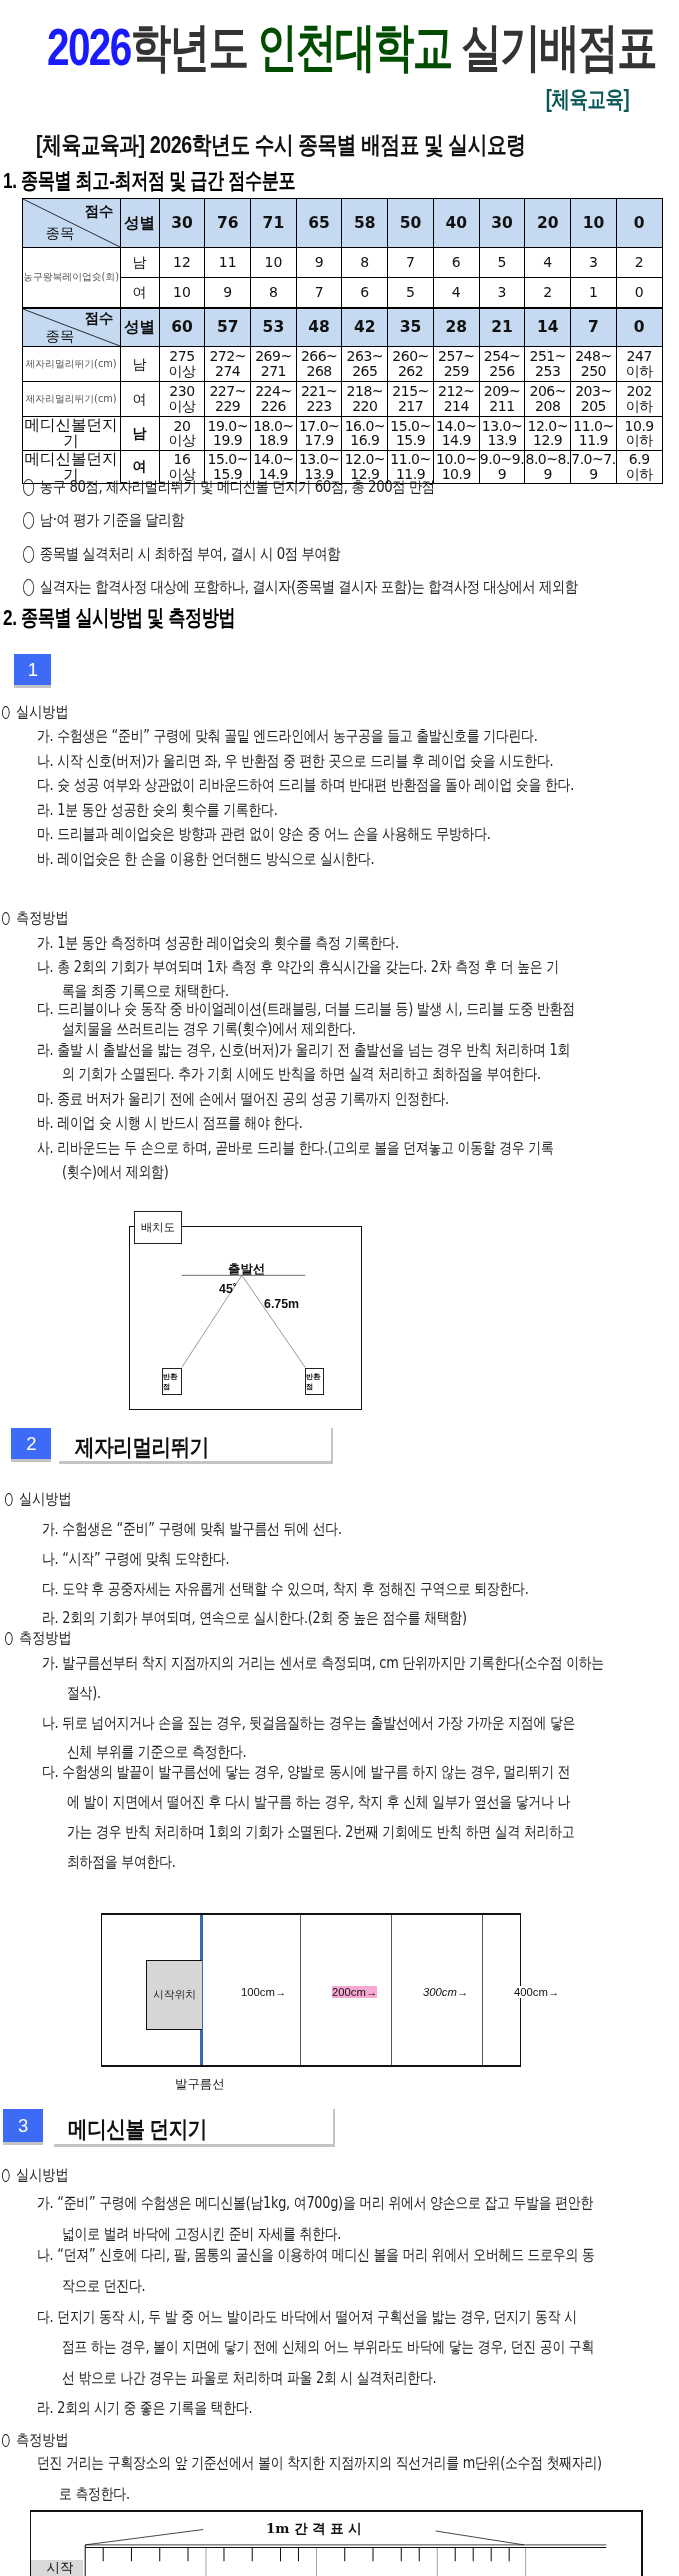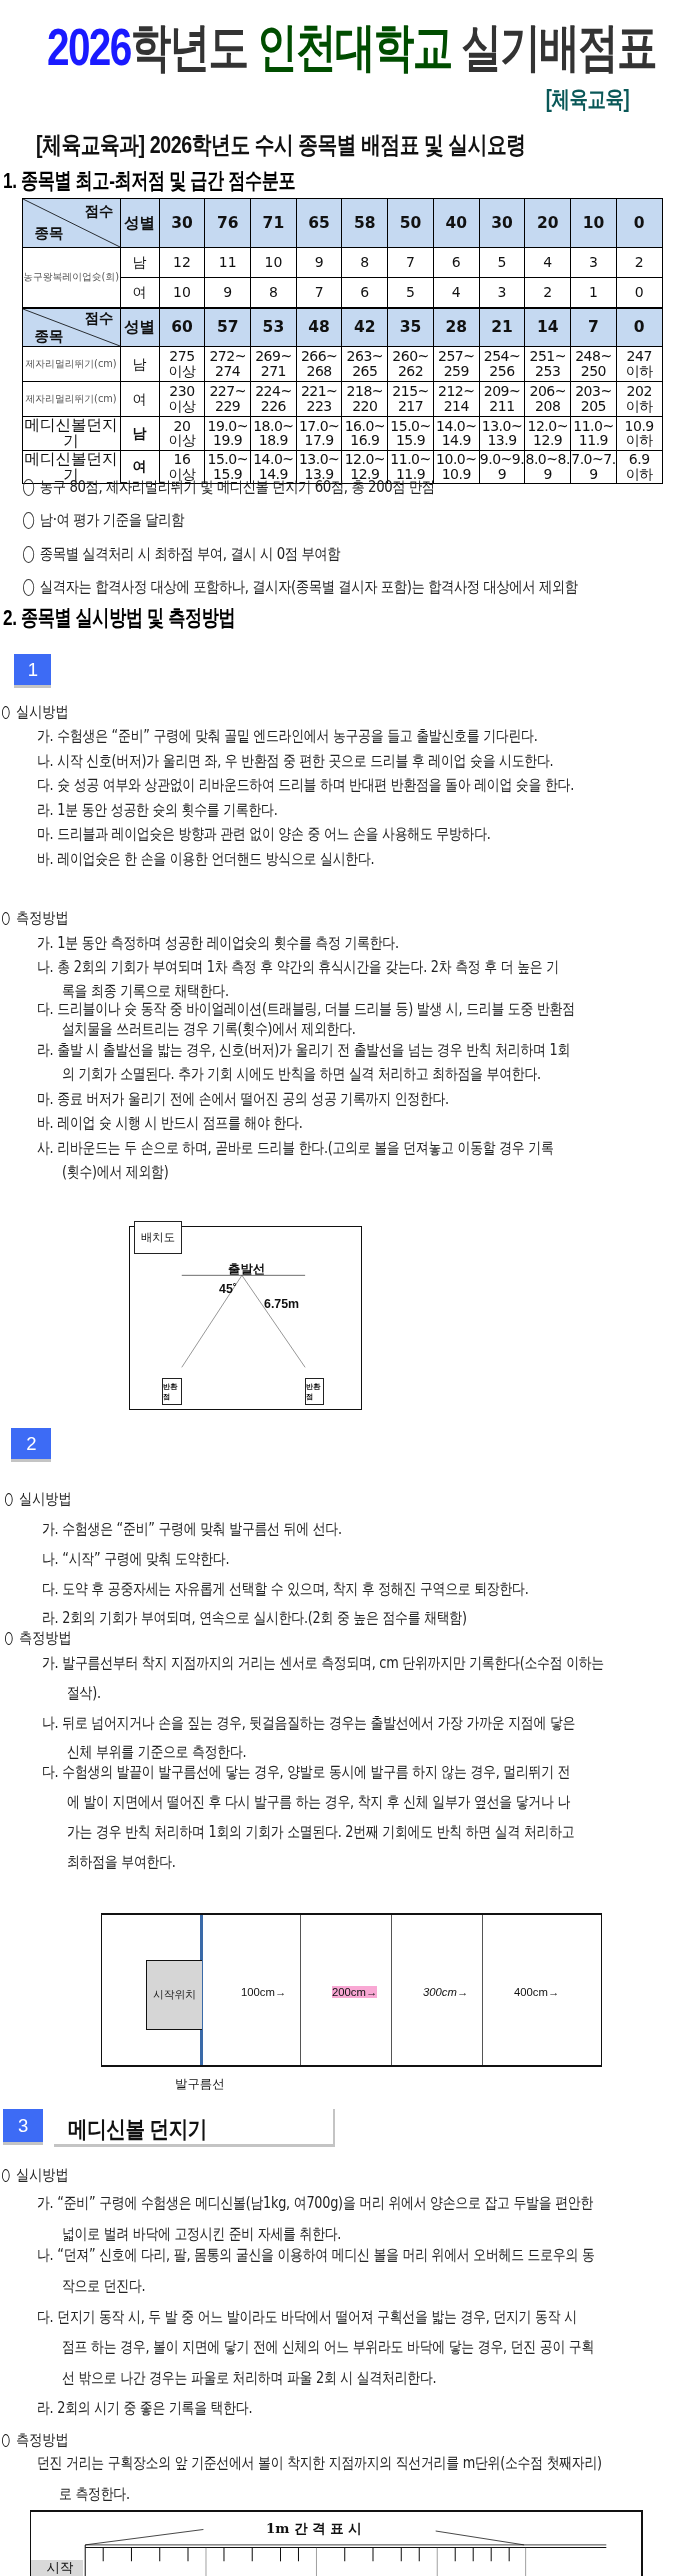--- a/index.html
+++ b/index.html
@@ -50,21 +50,21 @@
     font-family: "DejaVu Sans", sans-serif;
   }
   table.score td {
     border: 1.3px solid #000; text-align: center; vertical-align: middle;
     font-size: 14px; color: #111; padding: 0; line-height: 1.05;
   }
   table.score tr.head td { background: #c5d9f1; font-weight: bold; font-size: 15.5px; }
   .diag-cell { position: relative; }
   .diag-cell svg { position: absolute; left: 0; top: 0; width: 100%; height: 100%; }
   .diag-score { position: absolute; right: 6.2px; top: 5.2px; font-weight: bold; font-size: 14.4px; }
-  .diag-event { position: absolute; left: 12px; bottom: 6.2px; font-weight: bold; font-size: 14.4px; }
+  .diag-event { position: absolute; left: 23px; bottom: 6.2px; font-weight: normal; font-size: 14.4px; }
   .event-small { font-size: 9.8px !important; color: #555 !important; }
   .event-med { font-size: 15.5px !important; }
   .stack { display: block; letter-spacing: -0.5px; }
 
   
   .note {
     position: absolute; left: 23px; font-size: 15.5px; color: #222;
     white-space: nowrap; letter-spacing: -0.5px;
     transform: scaleX(0.86); transform-origin: left top;
   }
@@ -100,21 +100,21 @@
 
   .item {
     position: absolute; left: 37px; font-size: 15.5px; color: #222; white-space: nowrap;
     letter-spacing: -0.3px; transform: scaleX(0.83); transform-origin: left top;
   }
   .item.cont { left: 62px; }
 
   
   .diagram { position: absolute; }
   .lbl-box { position: absolute; border: 1px solid #222; background: #fff;
-    display: flex; align-items: center; justify-content: center; font-size: 11.3px; color:#111;margin-top:10px; }
+    display: flex; align-items: center; justify-content: center; font-size: 11.3px; color:#111; }
   .dtext { position: absolute; font-family: "Liberation Sans", sans-serif; white-space: nowrap; color: #111; }
 </style>
 </head>
 <body>
 
 <div class="main-title">
   <span class="t-year">2026</span><span class="t-dark">학년도 </span><span class="t-green">인천대학교</span><span class="t-dark"> 실기배점표</span>
 </div>
 <div class="dept-tag">[체육교육]</div>
 <div class="doc-title">[체육교육과] 2026학년도 수시 종목별 배점표 및 실시요령</div>
@@ -467,38 +467,41 @@
 </div>
 <div class="lbl-box" style="left:134px; top:1211px; width:48px; height:33px; font-size:11.3px;">배치도</div>
 <div class="dtext" style="left:228px; top:1261px; font-size:12.4px; font-weight:bold;">출발선</div>
 <div class="dtext" style="left:219px; top:1282px; font-size:12.4px; font-weight:bold;">45˚</div>
 <div class="dtext" style="left:264px; top:1297px; font-size:12.4px; font-weight:bold;">6.75m</div>
 <div class="lbl-box" style="left:162px; top:1368px; width:20px; height:27px; font-size:7.2px; font-weight:bold;">반환점</div>
 <div class="lbl-box" style="left:305px; top:1368px; width:19px; height:27px; font-size:7.2px; font-weight:bold;">반환점</div>
 
 <div class="ev-header" style="top:1428px; left:11.3px;">
   <div class="ev-num" style="width:40px;">2</div>
+  <div class="ev-title-box" style="left:48px; width:274px;">
+      <div class="ev-title">제자리멀리뛰기</div>
+    </div>
 </div>
 
 <div class="sub-head" style="top:1489px; left:5.2px;"><span class="o"></span><span>실시방법</span></div>
 <div class="item" style="top:1519px; left:42px;">가. 수험생은 “준비” 구령에 맞춰 발구름선 뒤에 선다.</div>
 <div class="item" style="top:1549px; left:42px;">나. “시작” 구령에 맞춰 도약한다.</div>
 <div class="item" style="top:1579px; left:42px;">다. 도약 후 공중자세는 자유롭게 선택할 수 있으며, 착지 후 정해진 구역으로 퇴장한다.</div>
 <div class="item" style="top:1608px; left:42px;">라. 2회의 기회가 부여되며, 연속으로 실시한다.(2회 중 높은 점수를 채택함)</div>
 <div class="sub-head" style="top:1628px; left:5.2px;"><span class="o"></span><span>측정방법</span></div>
 <div class="item" style="top:1653px; left:42px;">가. 발구름선부터 착지 지점까지의 거리는 센서로 측정되며, cm 단위까지만 기록한다(소수점 이하는</div>
 <div class="item cont" style="top:1683px; left:67px;">절삭).</div>
 <div class="item" style="top:1713px; left:42px;">나. 뒤로 넘어지거나 손을 짚는 경우, 뒷걸음질하는 경우는 출발선에서 가장 가까운 지점에 닿은</div>
 <div class="item cont" style="top:1742px; left:67px;">신체 부위를 기준으로 측정한다.</div>
 <div class="item" style="top:1762px; left:42px;">다. 수험생의 발끝이 발구름선에 닿는 경우, 양발로 동시에 발구름 하지 않는 경우, 멀리뛰기 전</div>
 <div class="item cont" style="top:1792px; left:67px;">에 발이 지면에서 떨어진 후 다시 발구름 하는 경우, 착지 후 신체 일부가 옆선을 닿거나 나</div>
 <div class="item cont" style="top:1822px; left:67px;">가는 경우 반칙 처리하며 1회의 기회가 소멸된다. 2번째 기회에도 반칙 하면 실격 처리하고</div>
 <div class="item cont" style="top:1852px; left:67px;">최하점을 부여한다.</div>
 
-<div class="diagram" style="left:101px; top:1913px; width:501px; height:154px; border-left:1px solid #111; border-right:1px solid #111; border-top:2.1px solid #111; border-bottom:2.1px solid #111;">
+<div class="diagram" style="left:101px; top:1913px; width:420px; height:154px; border-left:1px solid #111; border-right:1px solid #111; border-top:2.1px solid #111; border-bottom:2.1px solid #111;">
   <div style="position:absolute; left:98px; top:0; width:2.6px; height:100%; background:#3a6aa8;"></div>
   <div style="position:absolute; left:198px; top:0; width:0.5px; height:100%; background:#555;"></div>
   <div style="position:absolute; left:289px; top:0; width:0.5px; height:100%; background:#555;"></div>
   <div style="position:absolute; left:380px; top:0; width:0.5px; height:100%; background:#555;"></div>
   <div style="position:absolute; left:44px; top:45px; width:56px; height:70px; background:#d6d6d6; border-top:1.5px solid #111; border-bottom:1.5px solid #111; border-left:0.5px solid #111; display:flex; align-items:center; justify-content:center; font-size:10.8px;">시작위치</div>
   <div class="dtext" style="left:139px; top:71px; font-size:11.3px; background:#fff;">100cm→</div>
   <div class="dtext" style="left:230px; top:71px; font-size:11.3px; background:#f9a8d4;">200cm→</div>
   <div class="dtext" style="left:321px; top:71px; font-size:11.3px; background:#fff;font-style:italic;">300cm→</div>
   <div class="dtext" style="left:412px; top:71px; font-size:11.3px; background:#fff;">400cm→</div>
 </div>

